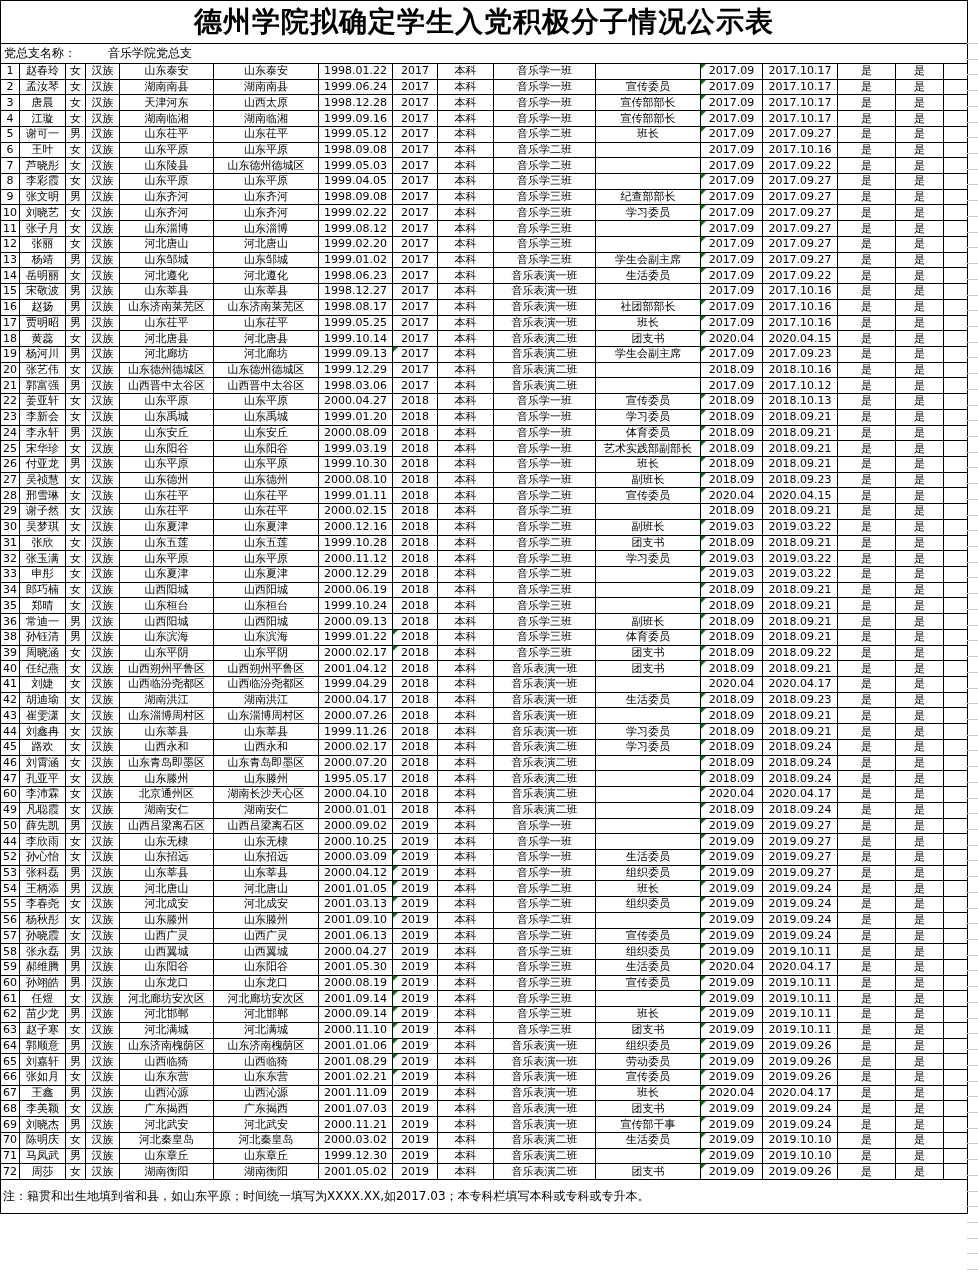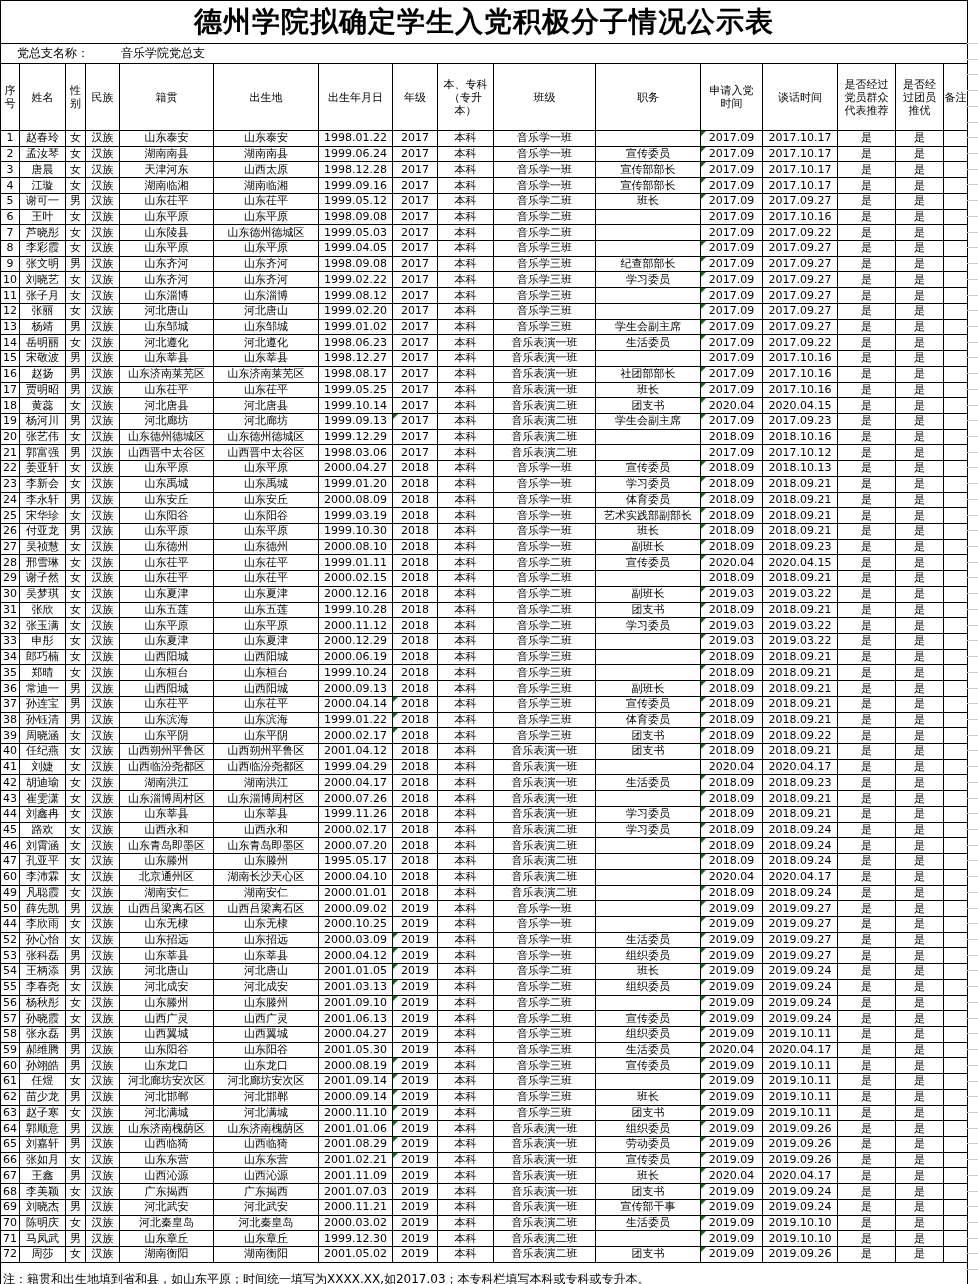--- a/index.html
+++ b/index.html
@@ -5,21 +5,21 @@
   * { box-sizing: border-box; margin: 0; padding: 0; }
   html,body { background:#ffffff; }
   body { font-family:"DejaVu Sans","Liberation Sans",sans-serif; color:#000; }
   .sheet { position:relative; width:978px; height:1284px; background:#fff; overflow:hidden; }
   table.main { border-collapse:collapse; table-layout:fixed; width:967px; }
   td, th { border:1px solid #000; overflow:hidden; text-align:center; vertical-align:middle;
            font-size:11px; font-weight:normal; padding:0; position:relative; }
   tr.data-row td { height:15.72px; line-height:12px; white-space:nowrap; }
   tr.header-row th { height:67px; white-space:pre-line; line-height:13px; font-size:11px; }
   td.title-cell { height:43px; font-size:28px; font-weight:bold; letter-spacing:1px; border-bottom:1px solid #000; }
-  td.branch-cell { height:20px; text-align:left; font-size:12px; white-space:nowrap;padding-left:13px; }
+  td.branch-cell { height:20px; text-align:left; font-size:12px; white-space:nowrap; }
   td.branch-cell .branch-label { padding-left:3px; }
   td.branch-cell .branch-value { margin-left:32px; }
   td.note-cell { height:34px; text-align:left; font-size:12px; white-space:nowrap; padding-left:2px; }
   
   td.tri::before { content:""; position:absolute; top:0; left:0; width:0; height:0;
                    border-top:5px solid #007A00; border-right:5px solid transparent; }
   
   .grid-sliver { position:absolute; left:967px; top:43px; width:11px; height:1241px;
                  background:repeating-linear-gradient(to bottom,#cccccc 0,#cccccc 1px,transparent 1px,transparent 15.72px); }
 </style>
@@ -48,46 +48,20 @@
     </colgroup>
     <tbody>
       <tr>
         <td class="title-cell" colspan="16">德州学院拟确定学生入党积极分子情况公示表</td>
       </tr>
       <tr>
         <td class="branch-cell" colspan="16">
           <span class="branch-label">党总支名称：</span><span class="branch-value">音乐学院党总支</span>
         </td>
       </tr>
-      <tr class="header-row" id="header-row">
-          <th>序号</th>
-          <th>姓名</th>
-          <th>性
-别</th>
-          <th>民族</th>
-          <th>籍贯</th>
-          <th>出生地</th>
-          <th>出生年月日</th>
-          <th>年级</th>
-          <th>本、专科
-（专升
-本）</th>
-          <th>班级</th>
-          <th>职务</th>
-          <th>申请入党
-时间</th>
-          <th>谈话时间</th>
-          <th>是否经过
-党员群众
-代表推荐</th>
-          <th>是否经
-过团员
-推优</th>
-          <th>备注</th>
-        </tr>
     </tbody>
     <tbody id="table-body">
         <tr class="data-row">
           <td>1</td>
           <td>赵春玲</td>
           <td>女</td>
           <td>汉族</td>
           <td>山东泰安</td>
           <td>山东泰安</td>
           <td>1998.01.22</td>
@@ -718,38 +692,20 @@
           <td>常迪一</td>
           <td>男</td>
           <td>汉族</td>
           <td>山西阳城</td>
           <td>山西阳城</td>
           <td>2000.09.13</td>
           <td>2018</td>
           <td>本科</td>
           <td>音乐学三班</td>
           <td>副班长</td>
-          <td class="tri">2018.09</td>
-          <td>2018.09.21</td>
-          <td>是</td>
-          <td>是</td>
-          <td></td>
-        </tr>
-        <tr class="data-row">
-          <td>37</td>
-          <td>孙连宝</td>
-          <td>男</td>
-          <td>汉族</td>
-          <td>山东茌平</td>
-          <td>山东茌平</td>
-          <td>2000.04.14</td>
-          <td class="tri">2018</td>
-          <td>本科</td>
-          <td>音乐学三班</td>
-          <td>宣传委员</td>
           <td class="tri">2018.09</td>
           <td>2018.09.21</td>
           <td>是</td>
           <td>是</td>
           <td></td>
         </tr>
         <tr class="data-row">
           <td>38</td>
           <td>孙钰清</td>
           <td>男</td>

